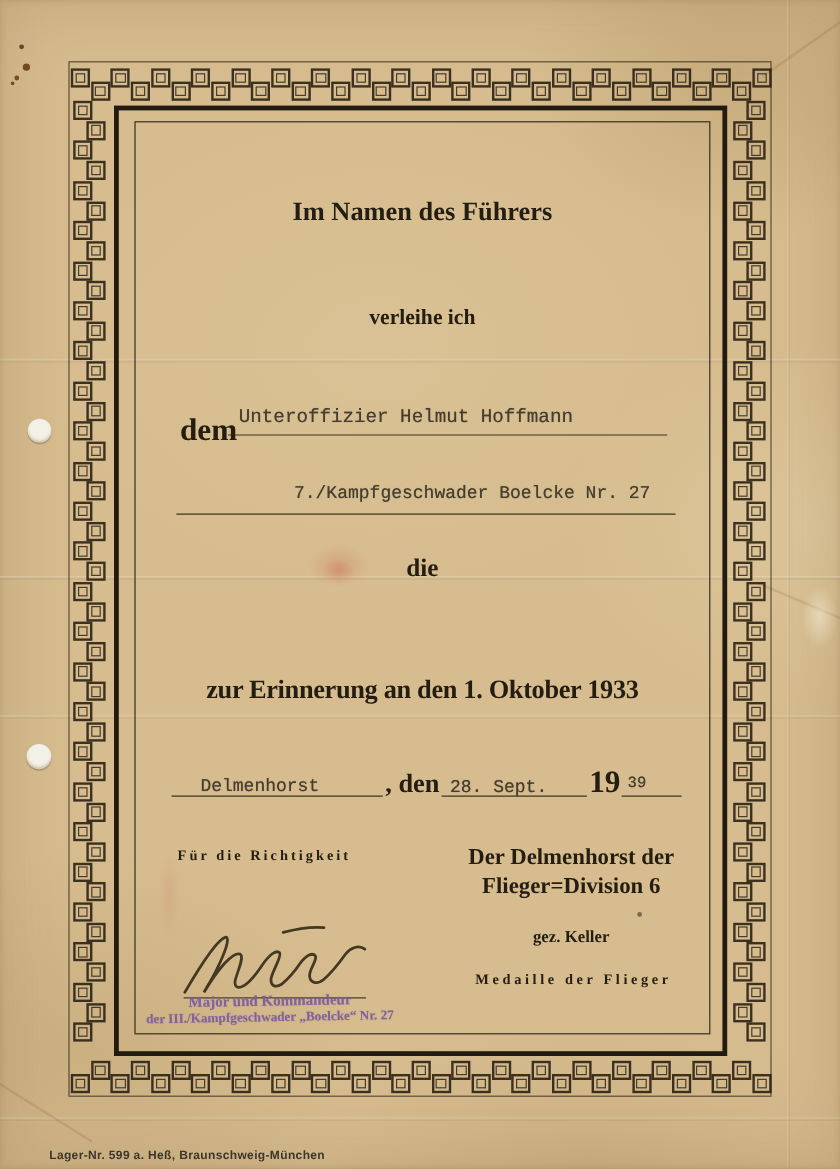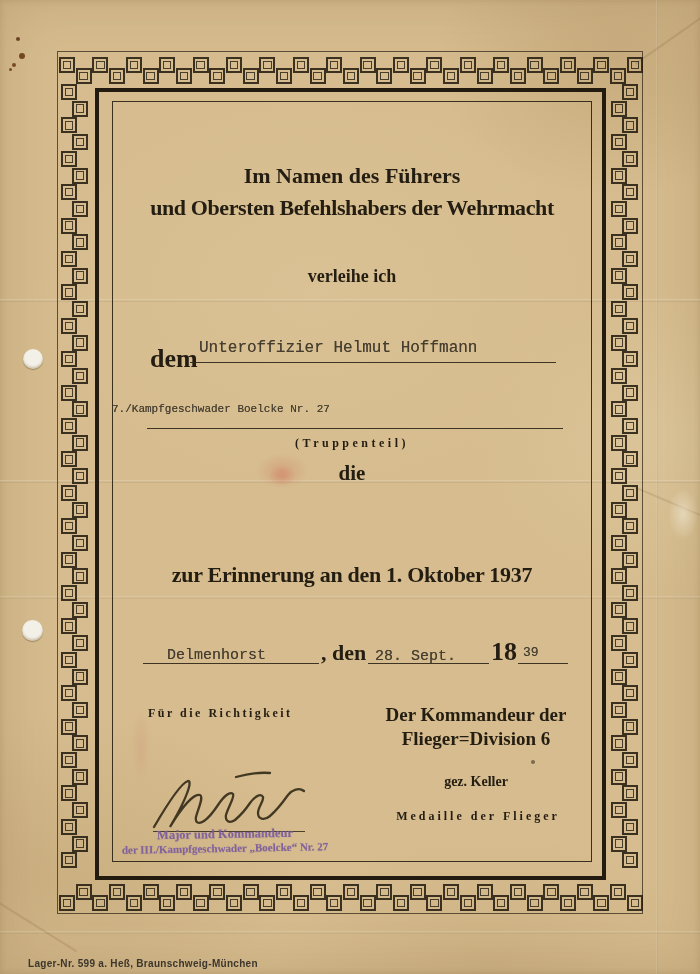--- a/index.html
+++ b/index.html
@@ -568,40 +568,38 @@
         <div class="bsqi"></div>
       </div>
       <div class="bsq" style="left: 622px; top: 852.2px;">
         <div class="bsqi"></div>
       </div>
     </div>
   <div class="rect rect-thick"></div>
   <div class="rect rect-inner"></div>
 
   <div class="frak ctr" style="top:163px;font-size:22px">Im Namen des Führers</div>
-  <div class="frak ctr" style="top:195px;font-size:22px;letter-spacing:-0.4px">und Obersten Befehlshabers der Wehrmacht</div>
-  <div class="frak ctr" style="top:266px;font-size:18px">verleihe ich</div>
+  <div class="frak ctr" style="top:254px;font-size:18px">verleihe ich</div>
 
   <div class="frak" style="left:150px;top:344px;font-size:26px">dem</div>
   <div class="typed" style="left:199px;top:339px;font-size:16px">Unteroffizier Helmut Hoffmann</div>
   <div class="uline" style="left:190px;top:362px;width:366px"></div>
 
-  <div class="typed" style="left:112px;width:563px;top:403px;font-size:11px">7./Kampfgeschwader Boelcke Nr. 27</div>
+  <div class="typed" style="left:112px;width:563px;text-align:center;top:403px;font-size:15px">7./Kampfgeschwader Boelcke Nr. 27</div>
   <div class="uline" style="left:147px;top:428px;width:416px"></div>
-  <div class="frak caption" style="left:112px;width:480px;text-align:center;top:436px">(Truppenteil)</div>
 
   <div class="frak ctr" style="top:461px;font-size:21px">die</div>
-  <div class="frak ctr" style="top:562px;font-size:22px;letter-spacing:-0.3px">zur Erinnerung an den 1. Oktober 1937</div>
+  <div class="frak ctr" style="top:562px;font-size:22px;letter-spacing:-0.3px">zur Erinnerung an den 1. Oktober 1933</div>
 
   <div class="typed" style="left:167px;top:647px;font-size:15px">Delmenhorst</div>
   <div class="uline" style="left:143px;top:663px;width:176px"></div>
   <div class="frak" style="left:321px;top:640px;font-size:22px">, den</div>
   <div class="typed" style="left:375px;top:648px;font-size:15px">28. Sept.</div>
   <div class="uline" style="left:368px;top:663px;width:121px"></div>
-  <div class="frak" style="left:491px;top:637px;font-size:26px">18</div>
+  <div class="frak" style="left:491px;top:637px;font-size:26px">19</div>
   <div class="typed" style="left:523px;top:645px;font-size:13px">39</div>
   <div class="uline" style="left:518px;top:663px;width:50px"></div>
 
   <div class="frak" style="left:148px;top:706px;font-size:12px;letter-spacing:2.5px">Für die Richtigkeit</div>
 
   <svg class="abs" style="left:150px;top:769px" width="162" height="66" viewBox="0 0 162 66">
     <g fill="none" stroke="#332b18" stroke-width="2.3" stroke-linecap="round" opacity=".9">
       <path d="M86,8 C97,5 108,3 120,4"></path>
       <path d="M4,58 C18,34 31,14 38,12 C42,12 38,24 30,40 C26,48 22,54 20,58
                C32,38 44,24 50,26 C54,28 48,40 46,48 C45,53 48,56 54,52
@@ -609,20 +607,20 @@
                C75,52 79,55 85,51 C91,46 96,40 100,34 C105,27 111,24 113,28
                C114,32 108,38 108,44 C108,50 114,52 120,47 C127,41 133,33 138,26
                C142,21 149,18 154,22"></path>
     </g>
   </svg>
   <div class="uline" style="left:153px;top:831px;width:152px;border-top-color:rgba(51,43,24,.85)"></div>
 
   <div class="stamp" style="left:114px;width:222px;top:827px;font-size:12.5px">Major und Kommandeur</div>
   <div class="stamp" style="left:104px;width:242px;top:842px;font-size:11px">der III./Kampfgeschwader „Boelcke“ Nr. 27</div>
 
-  <div class="frak" style="left:356px;width:240px;text-align:center;top:704px;font-size:19px">Der Kommandeur der</div>
+  <div class="frak" style="left:356px;width:240px;text-align:center;top:704px;font-size:19px">Der Delmenhorst der</div>
   <div class="frak" style="left:356px;width:240px;text-align:center;top:728px;font-size:19px">Flieger=Division 6</div>
   <div class="frak" style="left:356px;width:240px;text-align:center;top:774px;font-size:14px">gez. Keller</div>
   <div class="frak" style="left:356px;width:244px;text-align:center;top:809px;font-size:12px;letter-spacing:3px">Medaille der Flieger</div>
 
-  <div class="imprint" style="left:28px;top:958px">Lager-Nr. 599 a. Heß, Braunschweig-München</div>
+  <div class="imprint" style="left:41px;top:958px">Lager-Nr. 599 a. Heß, Braunschweig-München</div>
 
 </div>
 
 </body></html>

